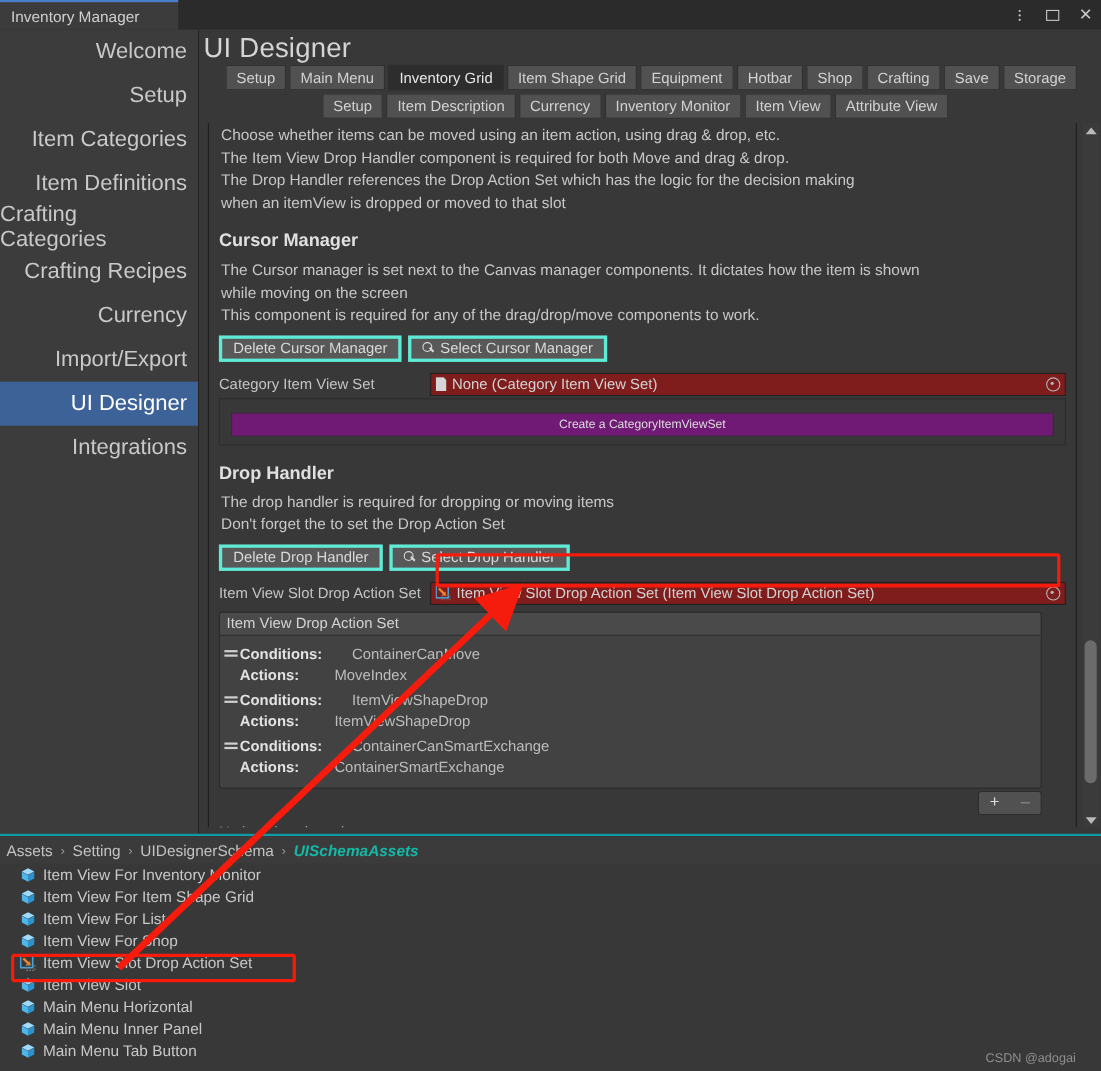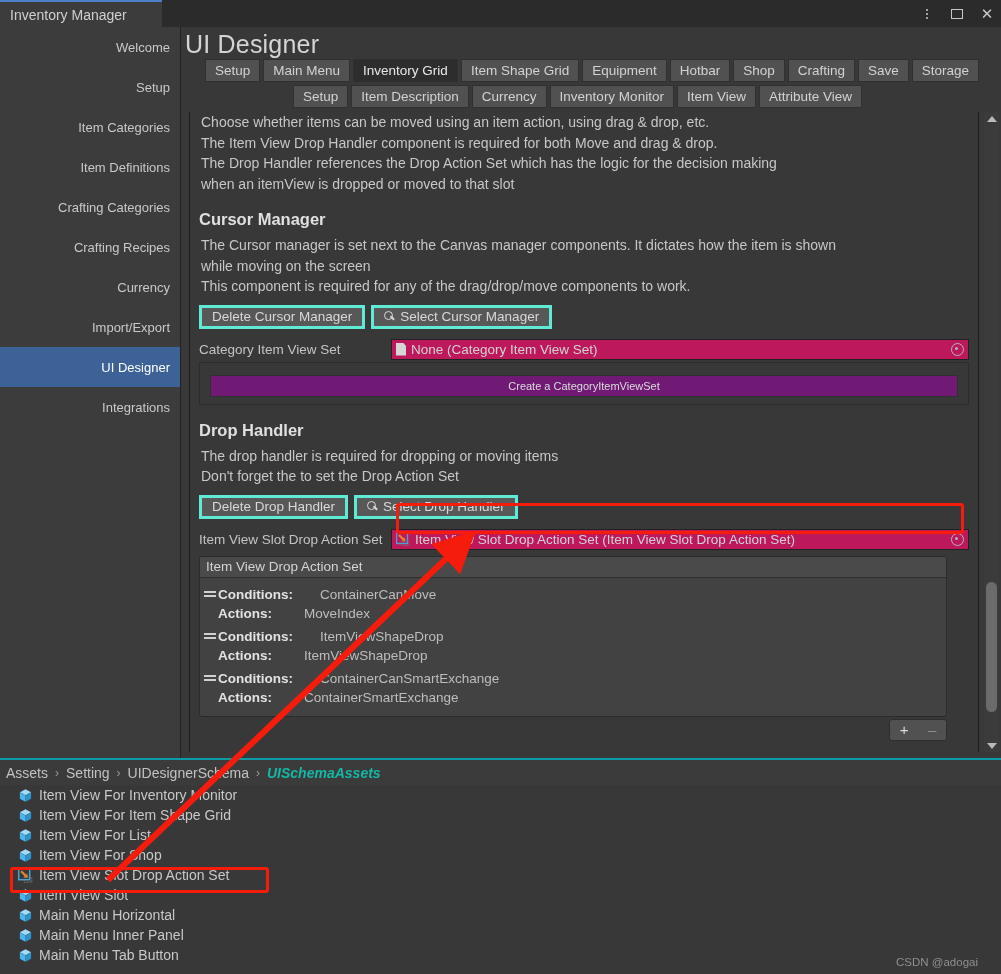--- a/index.html
+++ b/index.html
@@ -27,21 +27,21 @@
   .sq { width:12px; height:10px; border:1.5px solid #c8c8c8; }
   .xg { font-size:15px; line-height:1; color:#c8c8c8; }
 
   
   .sidebar {
     position:absolute; left:0; top:27px; width:181px; height:731px;
     background:#3c3c3c; border-right:1px solid #232323;
   }
   .side-item {
     height:40px; display:flex; align-items:center; justify-content:flex-end;
-    padding-right:10px; font-size:13px; color:#c9c9c9;
+    padding-right:10px; font-size:20px; color:#c9c9c9;
   }
   .side-item.selected { background:#3d6298; color:#ffffff; }
 
   
   .main { position:absolute; left:181px; top:27px; width:820px; height:731px; background:#383838; }
   .page-title { position:absolute; left:4px; top:3px; font-size:25px; color:#d4d4d4; letter-spacing:.2px; }
 
   .tabrow { position:absolute; left:0; width:820px; display:flex; }
   .tabrow.r1 { top:32px; padding-left:24px; }
   .tabrow.r2 { top:58px; padding-left:112px; }
@@ -69,21 +69,21 @@
     border:3px solid #5eead4; font-size:13.5px; color:#d8d8d8;
     display:flex; align-items:center; gap:5px;
   }
   .mag { width:11px; height:11px; position:relative; display:inline-block; }
   .mag::before { content:""; position:absolute; left:0; top:0; width:7px; height:7px; border:1.5px solid #d8d8d8; border-radius:50%; }
   .mag::after { content:""; position:absolute; left:6px; top:6px; width:5px; height:1.5px; background:#d8d8d8; transform:rotate(45deg); }
 
   .field-row { display:flex; align-items:center; height:21px; margin-top:10px; }
   .field-label { width:192px; font-size:13.5px; color:#c4c4c4; }
   .objfield {
-    flex:1; height:21px; background:#be185d; border:1px solid #212121;
+    flex:1; height:21px; background:#7f1d1d; border:1px solid #212121;
     display:flex; align-items:center; padding:0 4px; font-size:13.5px; color:#d2d2d2;
   }
   .doc-ico { width:10px; height:13px; background:#d6d6d6; margin-right:5px; flex:0 0 auto;
              clip-path: polygon(0 0, 70% 0, 100% 26%, 100% 100%, 0 100%); }
   .so-ico { width:14px; height:14px; margin-right:5px; flex:0 0 auto; position:relative; }
   .picker { width:14px; height:14px; margin-left:auto; flex:0 0 auto; position:relative; }
   .picker::before { content:""; position:absolute; left:1px; top:1px; width:11px; height:11px; border:1.4px solid #b5b5b5; border-radius:50%; }
   .picker::after { content:""; position:absolute; left:5.4px; top:5.4px; width:3px; height:3px; background:#b5b5b5; border-radius:50%; }
 
   .wide-btn {

